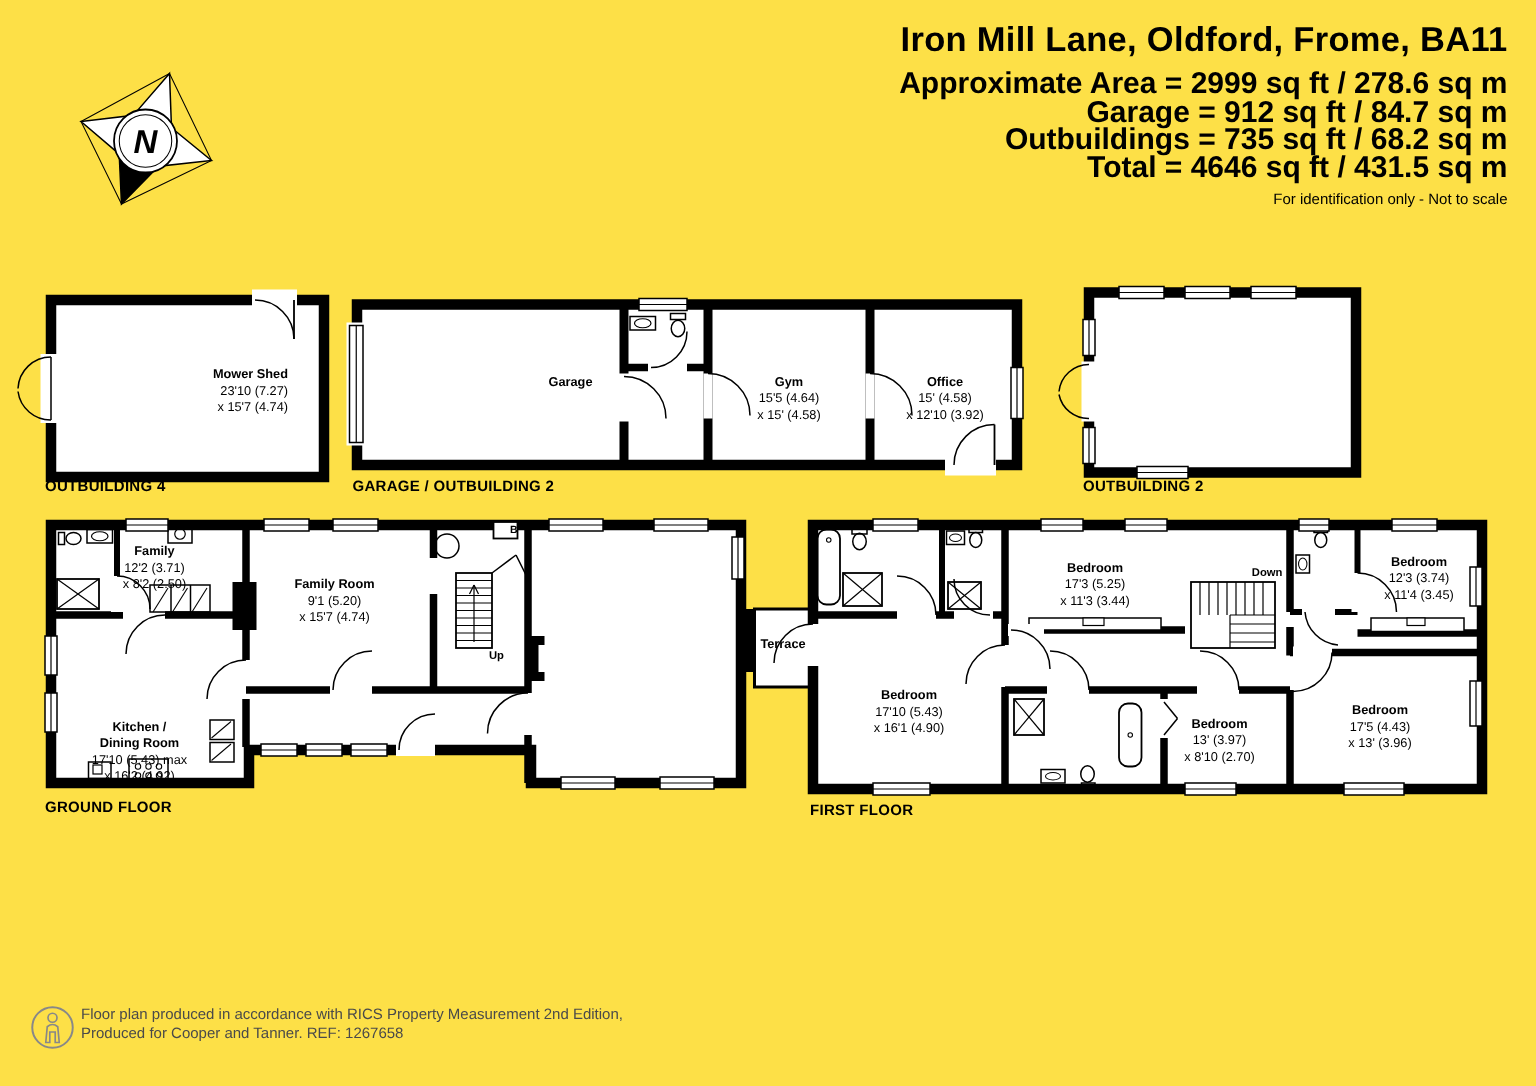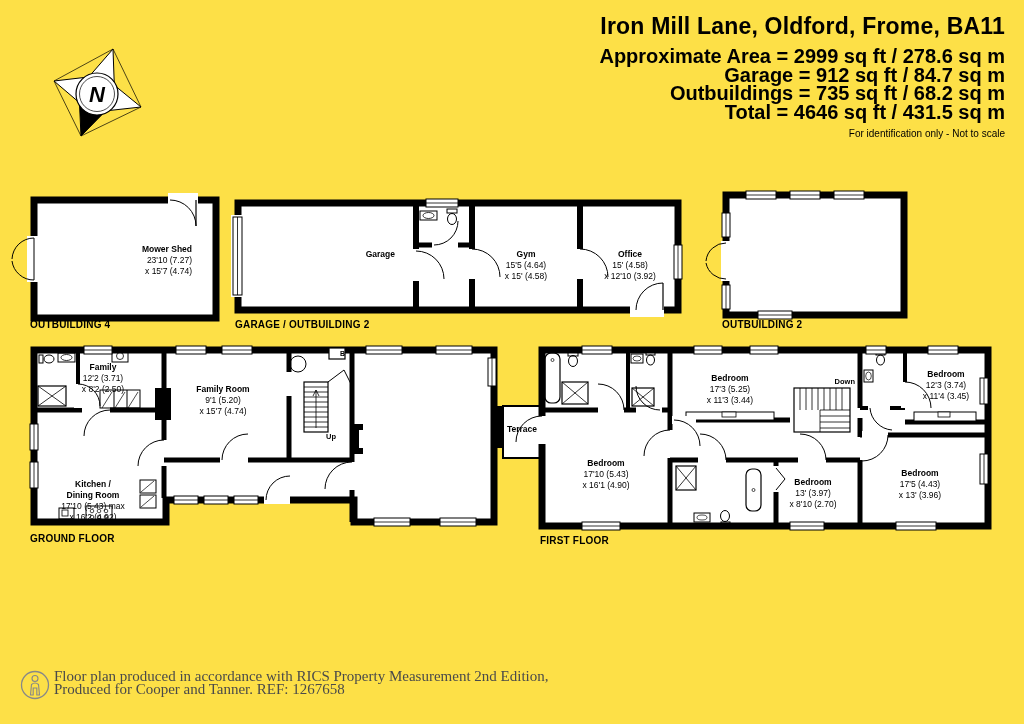--- a/index.html
+++ b/index.html
@@ -10,21 +10,21 @@
   .page-title{font-size:23px;font-weight:bold;letter-spacing:0.2px;}
   .area-line{font-size:20px;font-weight:bold;line-height:18.5px;}
   .area-lines{margin-top:7px;}
   .disclaimer{font-size:10px;margin-top:7px;color:#000;}
   .floor-label{position:absolute;font-weight:bold;font-size:10px;letter-spacing:0.2px;}
   .room-label{position:absolute;text-align:center;font-size:8.5px;line-height:11px;}
   .room-name{font-weight:bold;white-space:pre-line;}
   .room-dims{white-space:pre-line;}
   .small-note{position:absolute;text-align:right;font-weight:bold;font-size:7.5px;}
   .footer{position:absolute;left:20px;top:668px;color:#4a4a4a;}
-  .footer-text{position:absolute;left:34px;top:2px;width:620px;font-size:15px;line-height:13px;color:#4a4a4a;font-family:Liberation Serif, serif;}
+  .footer-text{position:absolute;left:34px;top:2px;width:620px;font-size:10px;line-height:13px;color:#4a4a4a;}
   svg{display:block;}
 </style>
 </head>
 <body>
 
 <div class="canvas">
 
   <div class="header-block">
     <div class="page-title">Iron Mill Lane, Oldford, Frome, BA11</div>
     <div class="area-lines">

